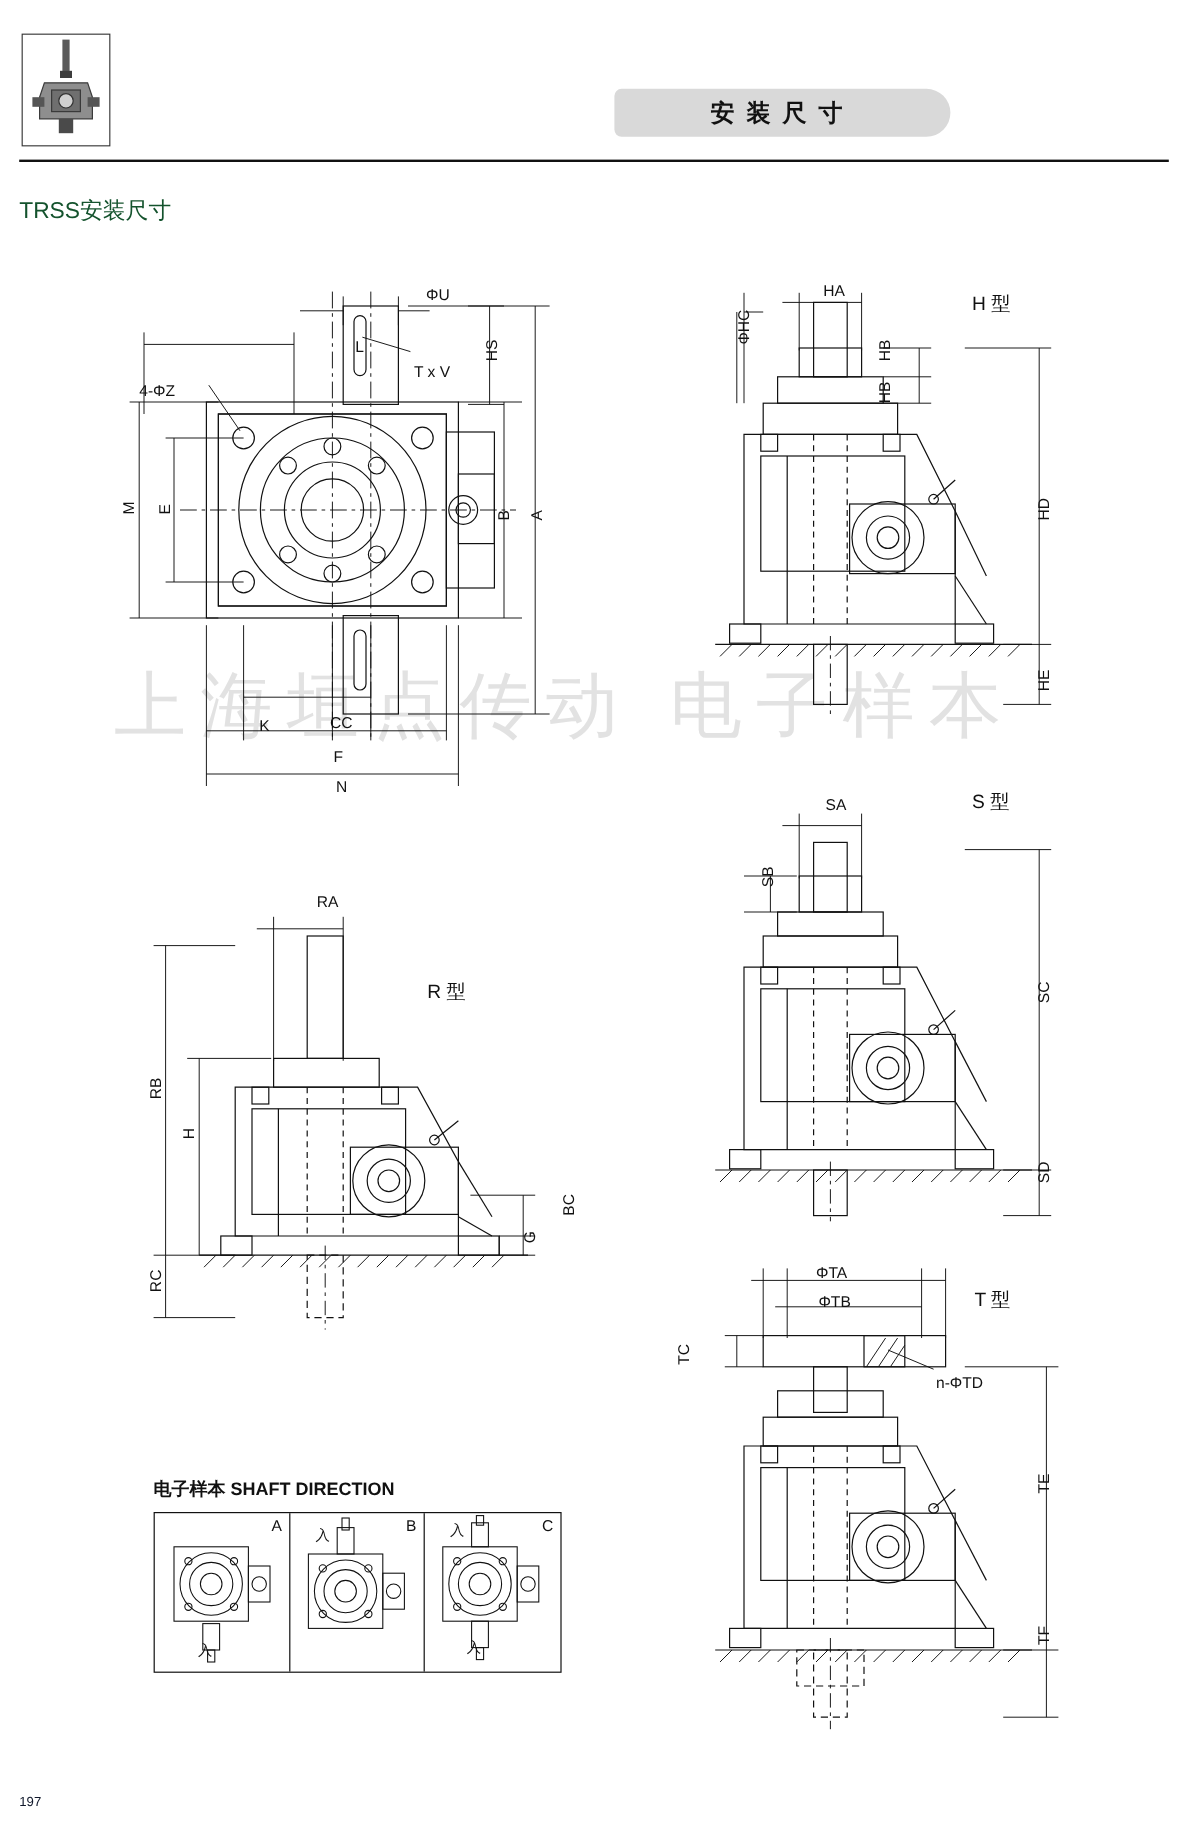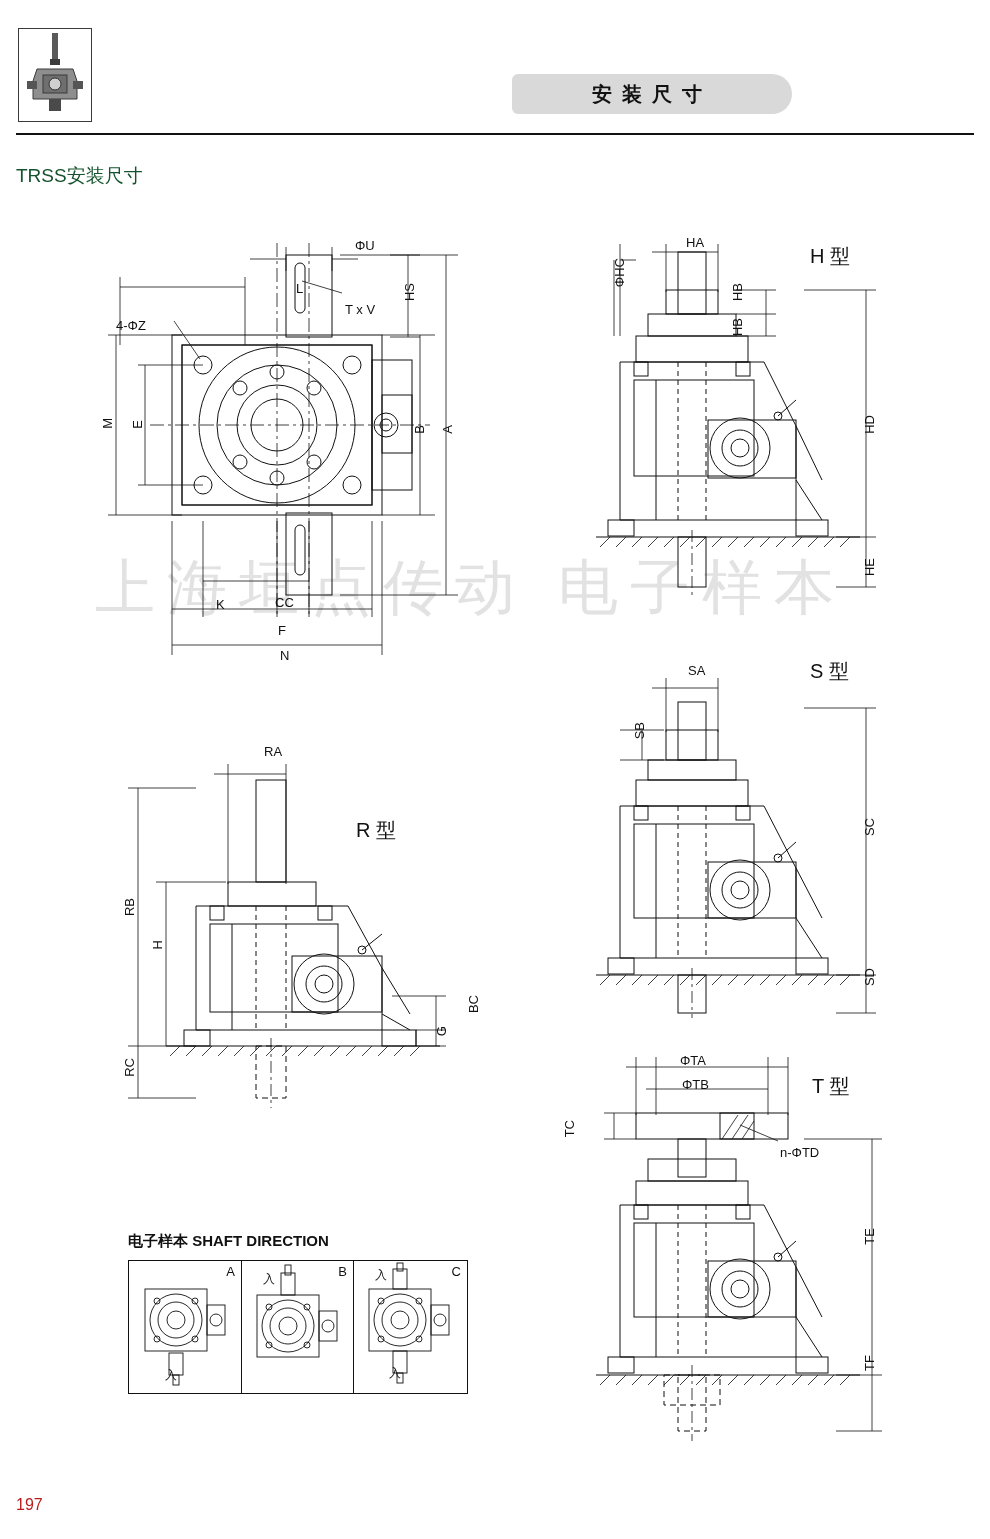--- a/index.html
+++ b/index.html
@@ -27,23 +27,23 @@
   
   .watermark{position:absolute;left:95px;top:548px;width:820px;
     font-size:60px;letter-spacing:12px;color:#e2e2e2;white-space:nowrap;
     font-family:"DejaVu Sans",sans-serif;user-select:none;}
 
   
   .dwg{position:absolute;}
   svg{display:block;}
   .lbl{position:absolute;font-size:13px;color:#111;white-space:nowrap;}
   .lbl.v{writing-mode:vertical-rl;transform:rotate(180deg);}
-  .big{font-size:20px;}
-
-  .pageno{position:absolute;left:16px;top:1496px;font-size:16px;color:#b91c1c;}
+  .big{font-size:16px;}
+
+  .pageno{position:absolute;left:16px;top:1496px;font-size:11px;color:#0f172a;}
 
   
   .sd-wrap{position:absolute;left:128px;top:1232px;}
   .sd-title{position:absolute;left:0;top:0;font-size:15px;font-weight:700;white-space:nowrap;}
   .sd-title span.en{font-weight:700;}
   .sd-box{position:absolute;left:0;top:28px;width:338px;height:132px;border:1px solid #111;}
   .sd-cell{position:absolute;top:0;width:112px;height:132px;border-right:1px solid #111;}
   .sd-cell.last{border-right:none;width:114px;}
   .sd-letter{position:absolute;right:6px;top:3px;font-size:13px;}
   .sd-in{position:absolute;font-size:12px;}

